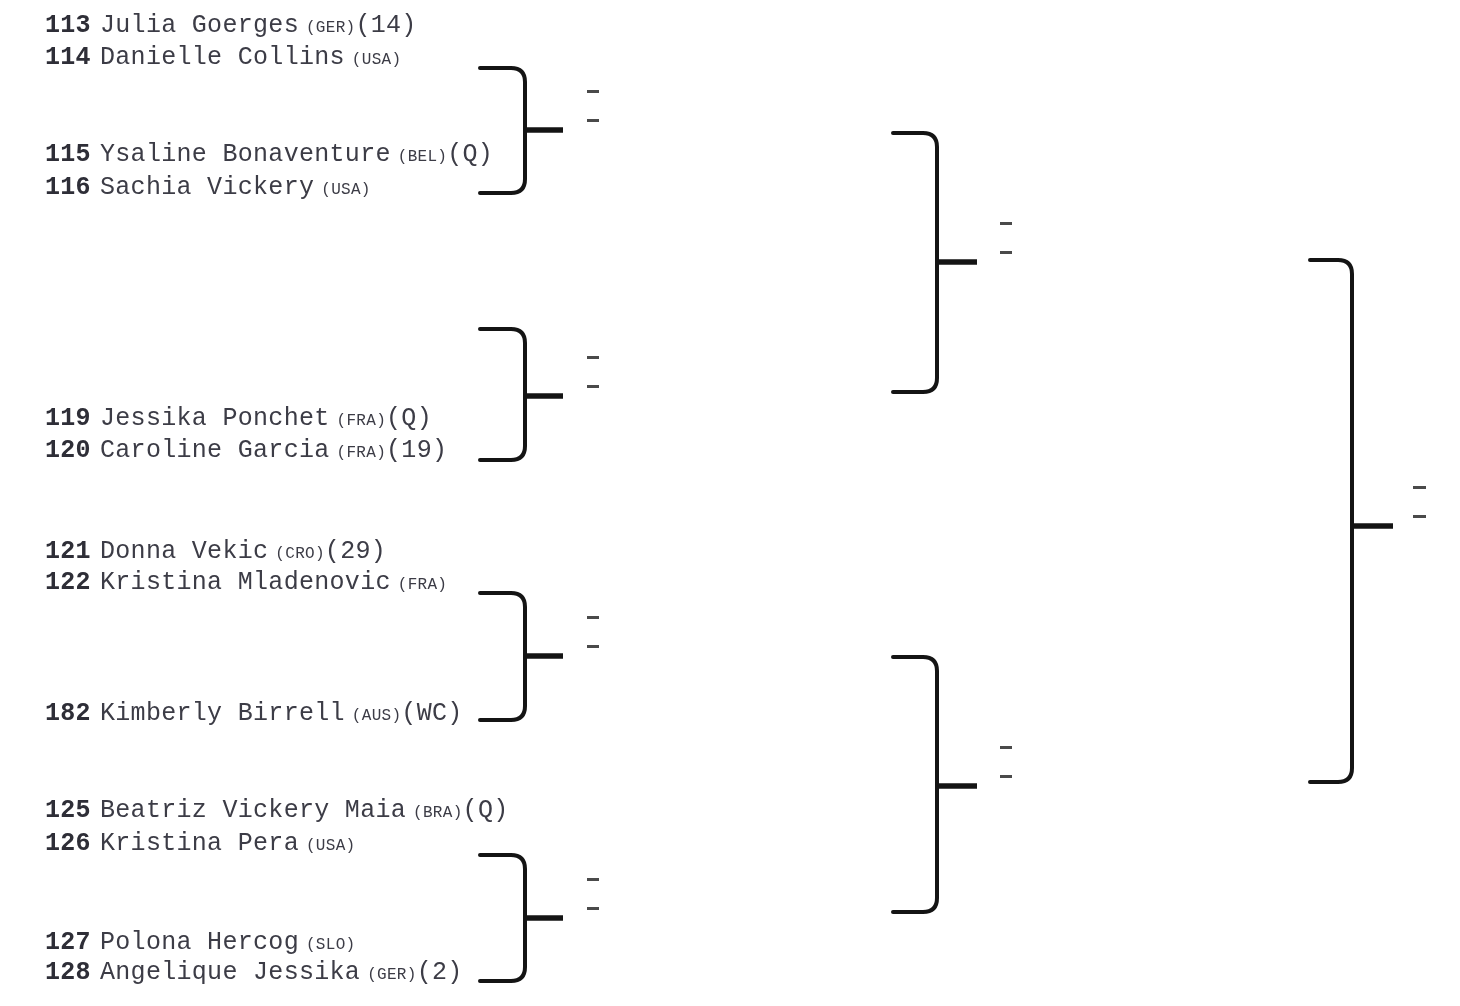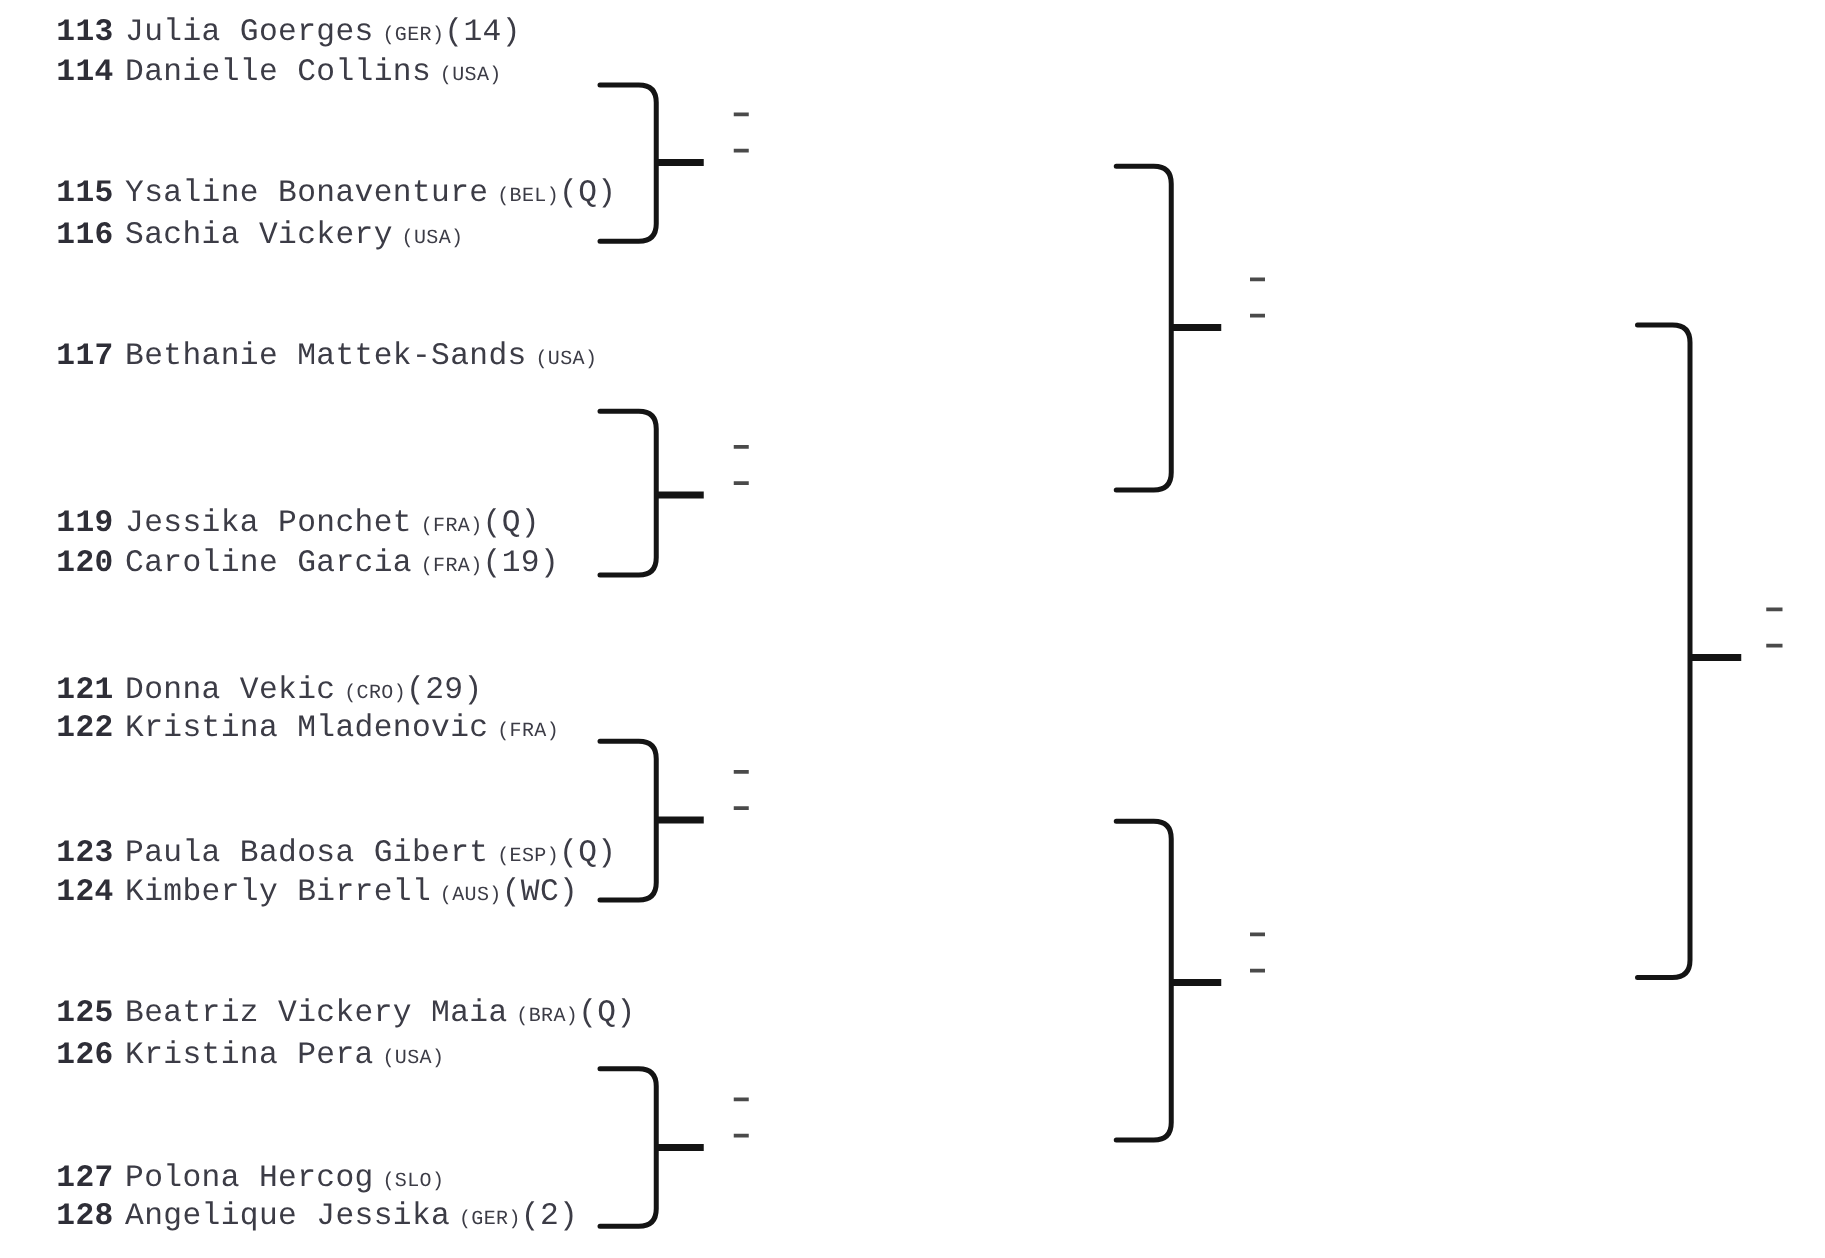--- a/index.html
+++ b/index.html
@@ -95,40 +95,34 @@
   </div>
   <div class="row" style="top:44px">
     <span class="num">114</span><span class="pname">Danielle Collins</span><span class="country">(USA)</span><span class="seed"></span>
   </div>
   <div class="row" style="top:141px">
     <span class="num">115</span><span class="pname">Ysaline Bonaventure</span><span class="country">(BEL)</span><span class="seed">(Q)</span>
   </div>
   <div class="row" style="top:174px">
     <span class="num">116</span><span class="pname">Sachia Vickery</span><span class="country">(USA)</span><span class="seed"></span>
   </div>
-  <div class="row" style="top:271px">
-    <span class="num">117</span><span class="pname">Bethanie Mattek-Sands</span><span class="country">(USA)</span><span class="seed"></span>
-  </div>
   <div class="row" style="top:405px">
     <span class="num">119</span><span class="pname">Jessika Ponchet</span><span class="country">(FRA)</span><span class="seed">(Q)</span>
   </div>
   <div class="row" style="top:437px">
     <span class="num">120</span><span class="pname">Caroline Garcia</span><span class="country">(FRA)</span><span class="seed">(19)</span>
   </div>
   <div class="row" style="top:538px">
     <span class="num">121</span><span class="pname">Donna Vekic</span><span class="country">(CRO)</span><span class="seed">(29)</span>
   </div>
   <div class="row" style="top:569px">
     <span class="num">122</span><span class="pname">Kristina Mladenovic</span><span class="country">(FRA)</span><span class="seed"></span>
   </div>
-  <div class="row" style="top:669px">
-    <span class="num">123</span><span class="pname">Paula Badosa Gibert</span><span class="country">(ESP)</span><span class="seed">(Q)</span>
-  </div>
   <div class="row" style="top:700px">
-    <span class="num">124</span><span class="pname">Kimberly Birrell</span><span class="country">(AUS)</span><span class="seed">(WC)</span>
+    <span class="num">182</span><span class="pname">Kimberly Birrell</span><span class="country">(AUS)</span><span class="seed">(WC)</span>
   </div>
   <div class="row" style="top:797px">
     <span class="num">125</span><span class="pname">Beatriz Vickery Maia</span><span class="country">(BRA)</span><span class="seed">(Q)</span>
   </div>
   <div class="row" style="top:830px">
     <span class="num">126</span><span class="pname">Kristina Pera</span><span class="country">(USA)</span><span class="seed"></span>
   </div>
   <div class="row" style="top:929px">
     <span class="num">127</span><span class="pname">Polona Hercog</span><span class="country">(SLO)</span><span class="seed"></span>
   </div>

